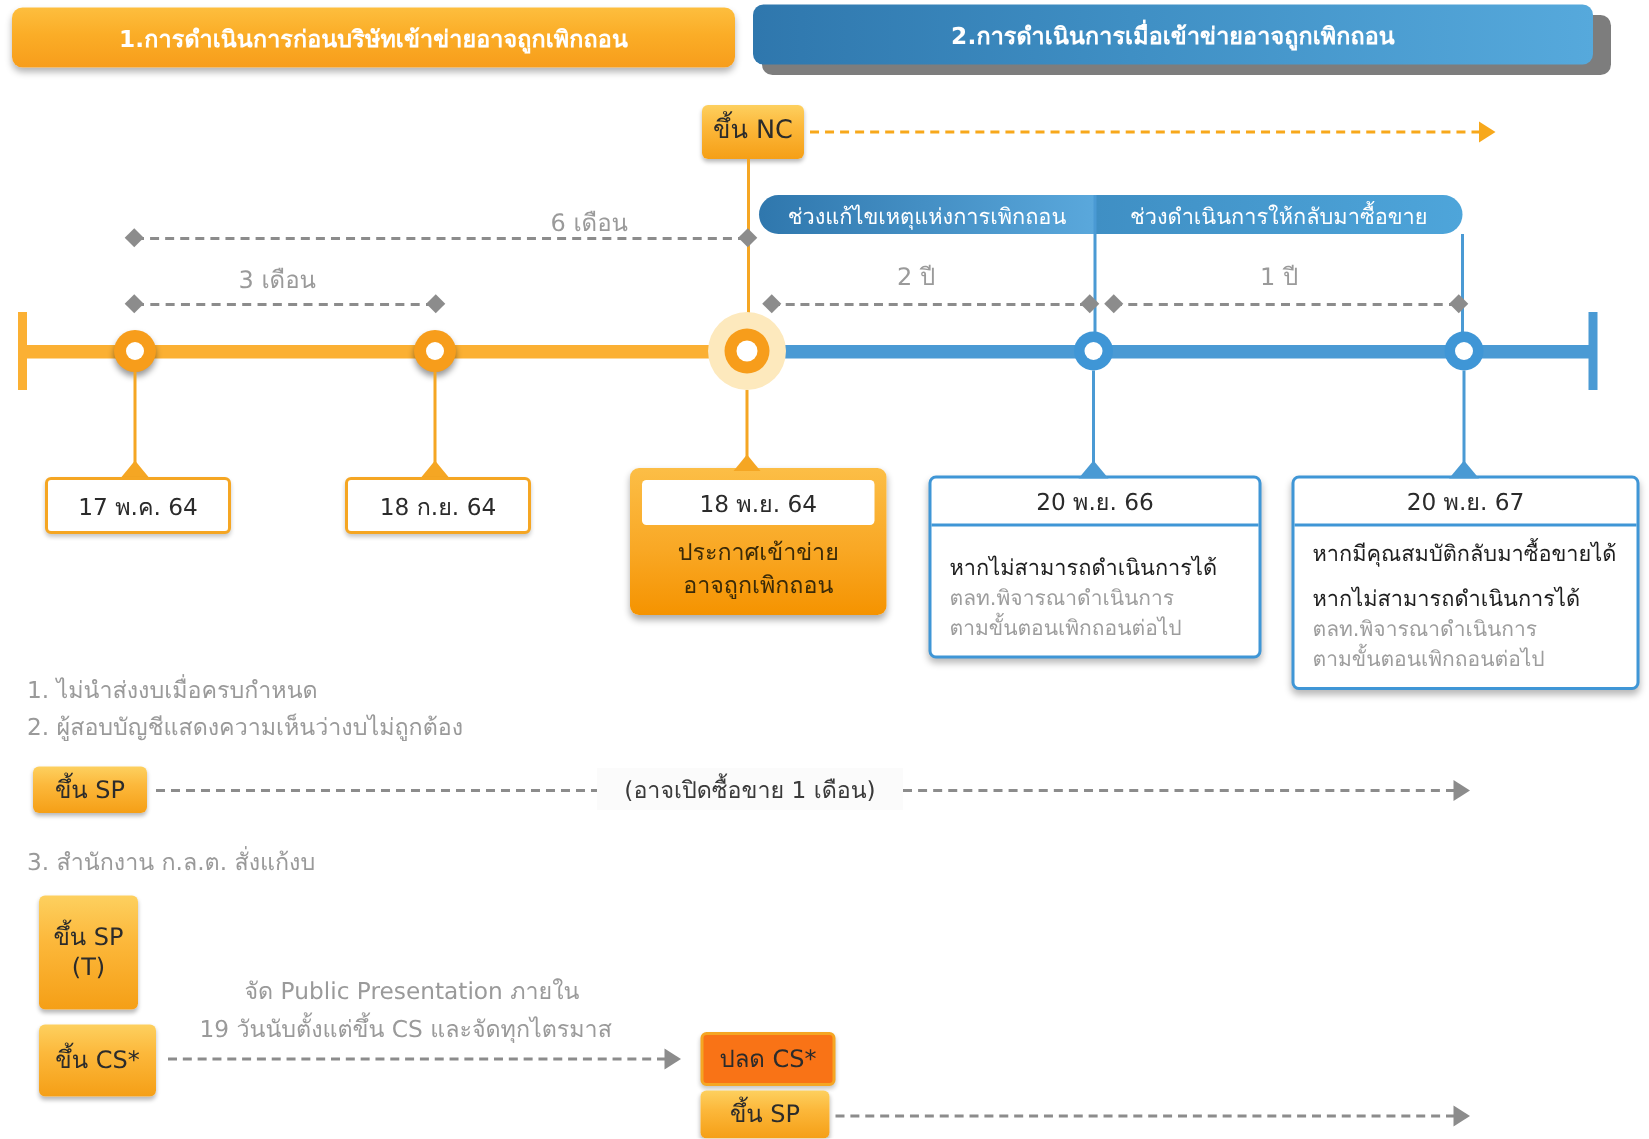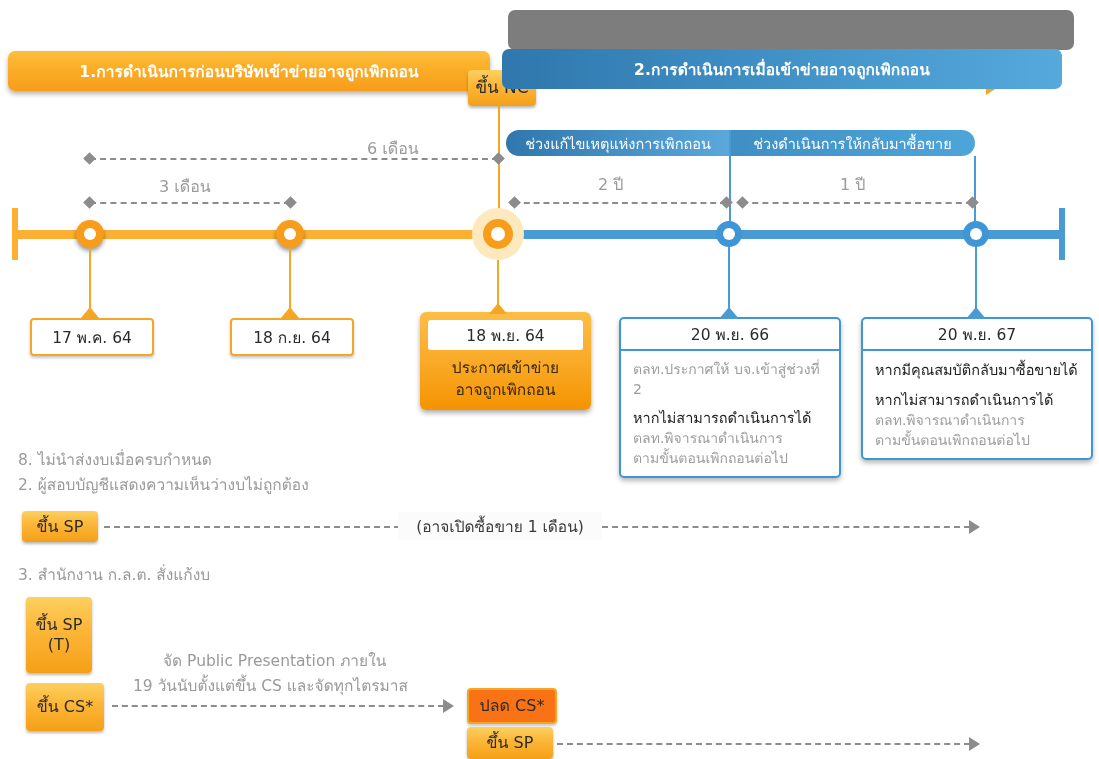--- a/index.html
+++ b/index.html
@@ -8,21 +8,21 @@
     background:#ffffff;
     font-family:"DejaVu Sans","Liberation Sans",sans-serif;
     color:#3a3a3a;
   }
 
   
   .banner{
     position:absolute;height:40px;border-radius:7px;
     display:flex;align-items:center;justify-content:center;
     color:#ffffff;font-size:15.5px;font-weight:bold;
-    letter-spacing:.1px;white-space:nowrap;margin-top:46px;
+    letter-spacing:.1px;white-space:nowrap;
   }
   .banner-orange{
     left:8px;top:5px;width:482px;
     background:linear-gradient(180deg,#fdbe3e 0%,#fbad27 45%,#f79d1b 100%);
     box-shadow:0 3px 5px rgba(0,0,0,.30);
   }
   .banner-blue{
     left:502px;top:3px;width:560px;
     background:linear-gradient(90deg,#2f77ad 0%,#3f8fc4 45%,#56a9dc 100%);
     box-shadow:0 0 0 rgba(0,0,0,0);
@@ -252,41 +252,40 @@
 <div class="card card-orange-box" style="left:420px;top:312px;width:155px;">
   <div class="inner-date">18 พ.ย. 64</div>
   <div class="orange-text">ประกาศเข้าข่าย
 อาจถูกเพิกถอน</div>
 </div>
 
 <div class="notch-blue" style="left:719px;top:307px;z-index:3;"></div>
 <div class="card card-blue-box" style="left:619px;top:317px;width:218px;">
   <div class="bluehead">20 พ.ย. 66</div>
   <div class="bluebody">
-    <div class="bb-soft">ตลท.ประกาศให้ บจ.เข้าสู่ช่วงที่ 2</div>
     <div class="bb-gap"></div>
     <div class="bb-strong">หากไม่สามารถดำเนินการได้</div>
     <div class="bb-soft">ตลท.พิจารณาดำเนินการ
 ตามขั้นตอนเพิกถอนต่อไป</div>
   </div>
 </div>
 
 <div class="notch-blue" style="left:966px;top:307px;z-index:3;"></div>
 <div class="card card-blue-box" style="left:861px;top:317px;width:228px;">
   <div class="bluehead">20 พ.ย. 67</div>
   <div class="bluebody">
     <div class="bb-strong">หากมีคุณสมบัติกลับมาซื้อขายได้</div>
     <div class="bb-gap"></div>
     <div class="bb-strong">หากไม่สามารถดำเนินการได้</div>
     <div class="bb-soft">ตลท.พิจารณาดำเนินการ
 ตามขั้นตอนเพิกถอนต่อไป</div>
   </div>
 </div>
 
-<div class="note" style="left:18px;top:447px;">8. ไม่นำส่งงบเมื่อครบกำหนด</div>
+<div class="note" style="left:18px;top:447px;">1. ไม่นำส่งงบเมื่อครบกำหนด</div>
 <div class="note" style="left:18px;top:472px;">2. ผู้สอบบัญชีแสดงความเห็นว่างบไม่ถูกต้อง</div>
 
 <div class="chip chip-orange" style="left:22px;top:511px;width:76px;height:31px;font-size:16px;">ขึ้น SP</div>
 <div class="arrow-line arrow-dash-gray" style="left:104px;top:526px;width:296px;"></div>
 <div class="label-white" style="left:398px;top:512px;width:204px;height:28px;">(อาจเปิดซื้อขาย 1 เดือน)</div>
 <div class="arrow-line arrow-dash-gray" style="left:602px;top:526px;width:368px;"></div>
 <div class="arrow-head ah-gray" style="left:969px;top:520px;"></div>
 
 <div class="note" style="left:18px;top:562px;">3. สำนักงาน ก.ล.ต. สั่งแก้งบ</div>
 

